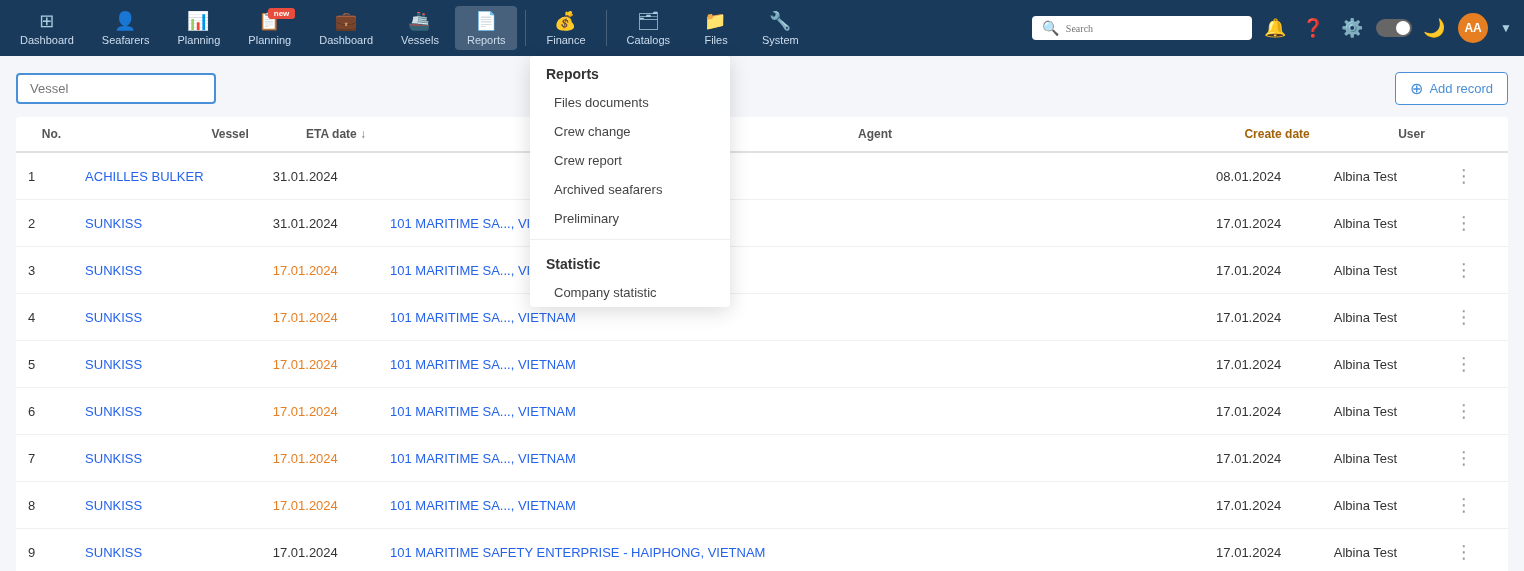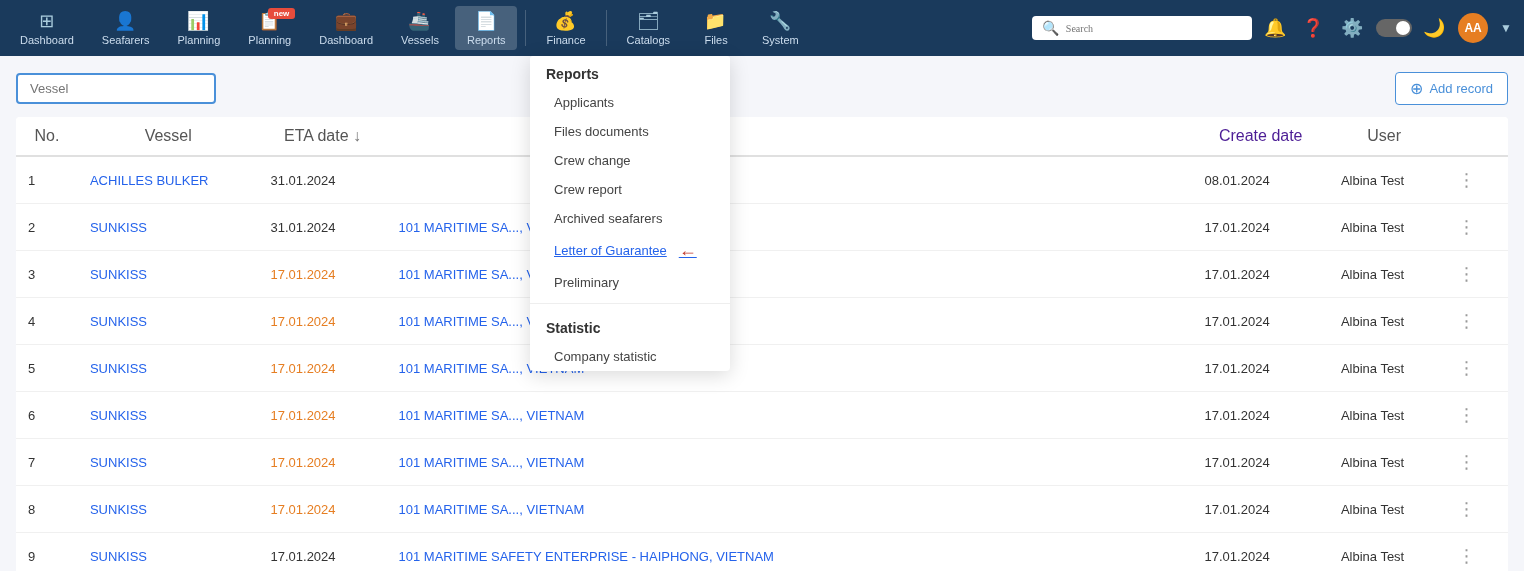--- a/index.html
+++ b/index.html
@@ -58,21 +58,21 @@
       background: #fff;
     }
     .add-record-btn {
       display: flex; align-items: center; gap: 6px;
       border: 1px solid #4a90d9; color: #4a90d9; background: #fff;
       border-radius: 4px; padding: 6px 14px; cursor: pointer; font-size: 13px;
     }
 
     table { width: 100%; border-collapse: collapse; background: #fff; border-radius: 4px; overflow: hidden; }
     thead tr { background: #fff; border-bottom: 2px solid #e0e0e0; }
-    th { padding: 10px 12px; text-align: center; font-weight: 400; color: #555; font-size: 16px; }
+    th { padding: 10px 12px; text-align: right; font-weight: 700; color: #555; font-size: 12px; }
     th.sortable { cursor: pointer; }
     th.sortable::after { content: ' ↓'; color: #777; }
     td { padding: 10px 12px; border-bottom: 1px solid #f0f0f0; font-size: 13px; color: #333; }
     .vessel-link { color: #2563eb; text-decoration: none; }
     .agent-cell { color: #2563eb; }
     .more-btn { background: none; border: none; cursor: pointer; color: #999; font-size: 18px; padding: 2px 6px; }
 
     
     .dropdown-overlay {
       position: fixed; top: 56px; left: 530px; z-index: 200;
@@ -172,21 +172,21 @@
     </button>
   </div>
   <table>
     <thead>
       <tr>
         <th>No.</th>
         <th>Vessel</th>
         <th class="sortable">ETA date</th>
         <th>Agent</th>
         <th style="flex:1"></th>
-        <th style="color:#4c1d95">Create date</th>
+        <th style="color:#a16207">Create date</th>
         <th>User</th>
         <th></th>
       </tr>
     </thead>
     <tbody id="table-body">
     <tr>
     <td>1</td>
     <td><a class="vessel-link">ACHILLES BULKER</a></td>
     <td style="color:#333">31.01.2024</td>
     <td class="agent-cell"></td>
@@ -276,26 +276,24 @@
     <td><button class="more-btn">⋮</button></td>
   </tr>
       </tbody>
   </table>
 </div>
 
 <div class="dropdown-overlay">
   <div class="dropdown-menu">
     <div class="dropdown-section-title">Reports</div>
     <div id="dropdown-items-container">
-        <div class="dropdown-item">Applicants</div>
         <div class="dropdown-item">Files documents</div>
         <div class="dropdown-item">Crew change</div>
         <div class="dropdown-item">Crew report</div>
         <div class="dropdown-item">Archived seafarers</div>
-        <div class="dropdown-item highlighted">Letter of Guarantee<span class="arrow-indicator">←</span></div>
         <div class="dropdown-item">Preliminary</div>
       </div>
     <div class="dropdown-divider"></div>
     <div class="dropdown-section-title">Statistic</div>
     <div id="dropdown-statistic-container">
         <div class="dropdown-item">Company statistic</div>
       </div>
   </div>
 </div>
 

